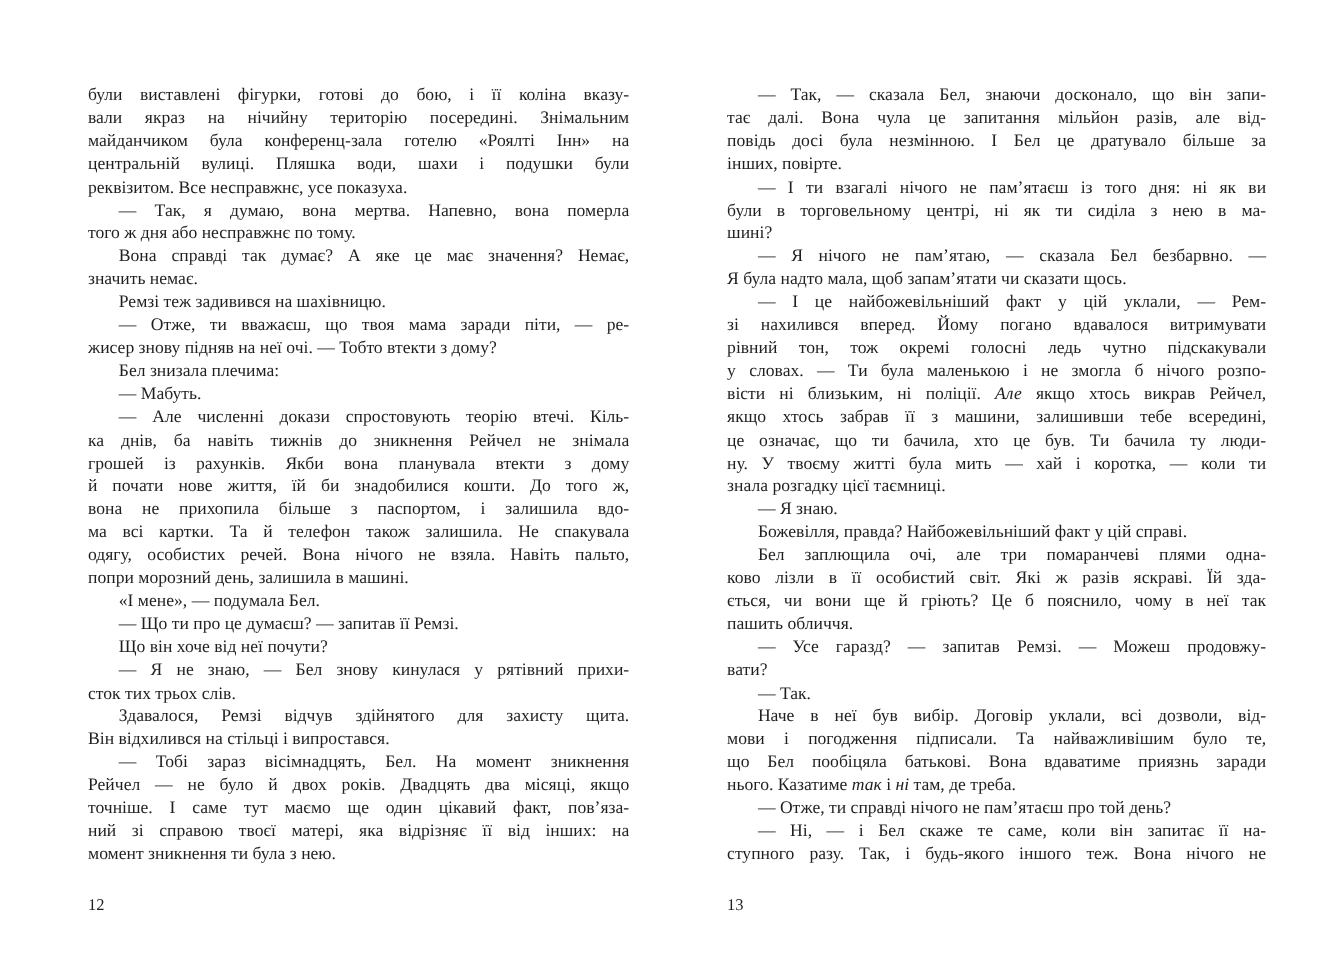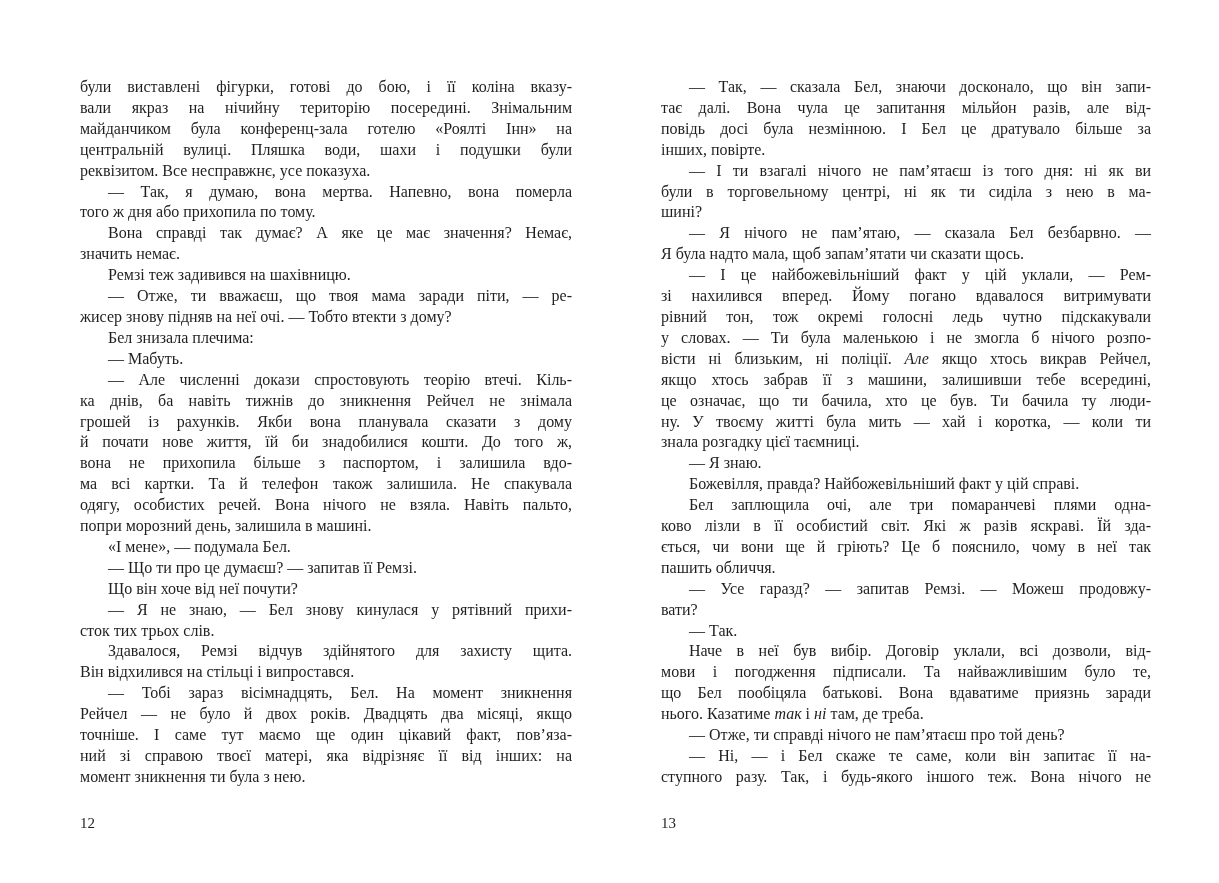--- a/index.html
+++ b/index.html
@@ -50,21 +50,21 @@
   <div class="text-block left">
       <div class="paragraph">
         <div class="line"><span>були виставлені фігурки, готові до бою, і її коліна вказу-</span></div>
         <div class="line"><span>вали якраз на нічийну територію посередині. Знімальним</span></div>
         <div class="line"><span>майданчиком була конференц-зала готелю «Роялті Інн» на</span></div>
         <div class="line"><span>центральній вулиці. Пляшка води, шахи і подушки були</span></div>
         <div class="line para-end"><span>реквізитом. Все несправжнє, усе показуха.</span></div>
       </div>
       <div class="paragraph">
         <div class="line indent"><span>— Так, я думаю, вона мертва. Напевно, вона померла</span></div>
-        <div class="line para-end"><span>того ж дня або прихопила по тому.</span></div>
+        <div class="line para-end"><span>того ж дня або несправжнє по тому.</span></div>
       </div>
       <div class="paragraph">
         <div class="line indent"><span>Вона справді так думає? А яке це має значення? Немає,</span></div>
         <div class="line para-end"><span>значить немає.</span></div>
       </div>
       <div class="paragraph">
         <div class="line indent para-end"><span>Ремзі теж задивився на шахівницю.</span></div>
       </div>
       <div class="paragraph">
         <div class="line indent"><span>— Отже, ти вважаєш, що твоя мама заради піти, — ре-</span></div>
@@ -72,21 +72,21 @@
       </div>
       <div class="paragraph">
         <div class="line indent para-end"><span>Бел знизала плечима:</span></div>
       </div>
       <div class="paragraph">
         <div class="line indent para-end"><span>— Мабуть.</span></div>
       </div>
       <div class="paragraph">
         <div class="line indent"><span>— Але численні докази спростовують теорію втечі. Кіль-</span></div>
         <div class="line"><span>ка днів, ба навіть тижнів до зникнення Рейчел не знімала</span></div>
-        <div class="line"><span>грошей із рахунків. Якби вона планувала сказати з дому</span></div>
+        <div class="line"><span>грошей із рахунків. Якби вона планувала втекти з дому</span></div>
         <div class="line"><span>й почати нове життя, їй би знадобилися кошти. До того ж,</span></div>
         <div class="line"><span>вона не прихопила більше з паспортом, і залишила вдо-</span></div>
         <div class="line"><span>ма всі картки. Та й телефон також залишила. Не спакувала</span></div>
         <div class="line"><span>одягу, особистих речей. Вона нічого не взяла. Навіть пальто,</span></div>
         <div class="line para-end"><span>попри морозний день, залишила в машині.</span></div>
       </div>
       <div class="paragraph">
         <div class="line indent para-end"><span>«І мене», — подумала Бел.</span></div>
       </div>
       <div class="paragraph">

